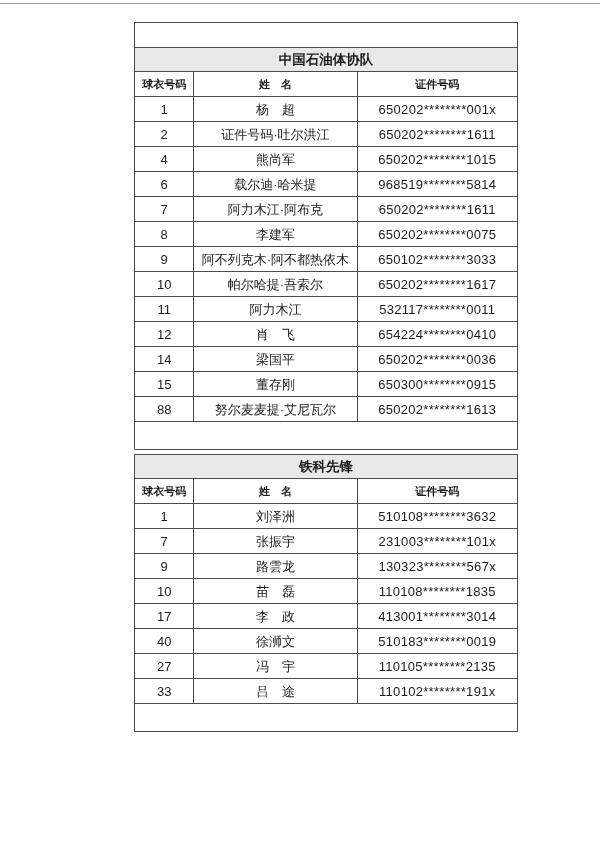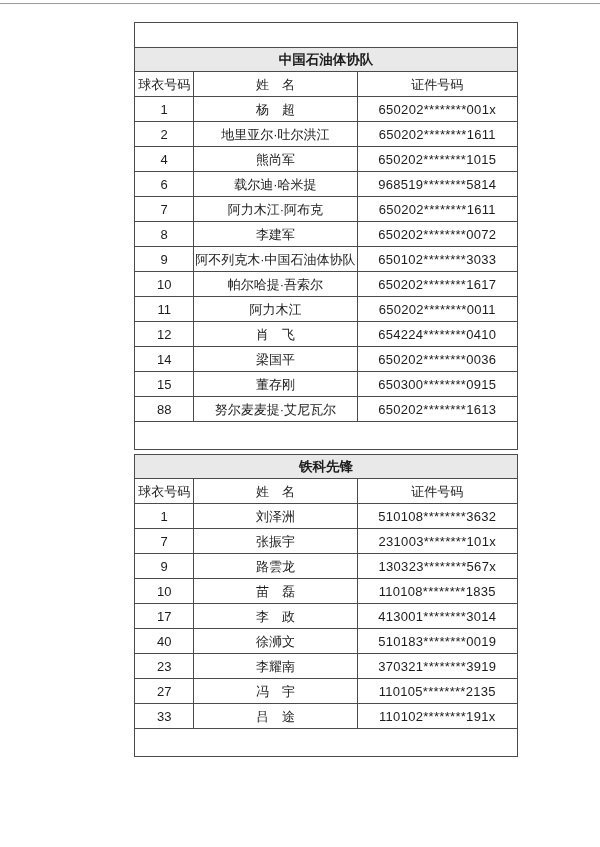--- a/index.html
+++ b/index.html
@@ -57,22 +57,22 @@
   tr.bottom-spacer td {
     height: 27px;
   }
   tr.team-row td {
     background: #e9e9e9;
     font-weight: bold;
     font-size: 13.5px;
     height: 23px;
   }
   tr.head-row td {
-    font-weight: normal;
-    font-size: 13px;
+    font-weight: bold;
+    font-size: 11px;
     background: #ffffff;
   }
   tr.data-row td {
     font-weight: normal;
     background: #ffffff;
   }
   tr.data-row td.id-cell {
     letter-spacing: 0.3px;
   }
 </style>
@@ -102,21 +102,21 @@
       </tr>
 
   <tr class="data-row">
     <td class="num-cell">1</td>
     <td class="name-cell">杨　超</td>
     <td class="id-cell">650202********001x</td>
   </tr>
 
   <tr class="data-row">
     <td class="num-cell">2</td>
-    <td class="name-cell">地里亚尔·吐尔洪江</td>
+    <td class="name-cell">证件号码·吐尔洪江</td>
     <td class="id-cell">650202********1611</td>
   </tr>
 
   <tr class="data-row">
     <td class="num-cell">4</td>
     <td class="name-cell">熊尚军</td>
     <td class="id-cell">650202********1015</td>
   </tr>
 
   <tr class="data-row">
@@ -127,39 +127,39 @@
 
   <tr class="data-row">
     <td class="num-cell">7</td>
     <td class="name-cell">阿力木江·阿布克</td>
     <td class="id-cell">650202********1611</td>
   </tr>
 
   <tr class="data-row">
     <td class="num-cell">8</td>
     <td class="name-cell">李建军</td>
-    <td class="id-cell">650202********0072</td>
+    <td class="id-cell">650202********0075</td>
   </tr>
 
   <tr class="data-row">
     <td class="num-cell">9</td>
-    <td class="name-cell">阿不列克木·中国石油体协队</td>
+    <td class="name-cell">阿不列克木·阿不都热依木</td>
     <td class="id-cell">650102********3033</td>
   </tr>
 
   <tr class="data-row">
     <td class="num-cell">10</td>
     <td class="name-cell">帕尔哈提·吾索尔</td>
     <td class="id-cell">650202********1617</td>
   </tr>
 
   <tr class="data-row">
     <td class="num-cell">11</td>
     <td class="name-cell">阿力木江</td>
-    <td class="id-cell">650202********0011</td>
+    <td class="id-cell">532117********0011</td>
   </tr>
 
   <tr class="data-row">
     <td class="num-cell">12</td>
     <td class="name-cell">肖　飞</td>
     <td class="id-cell">654224********0410</td>
   </tr>
 
   <tr class="data-row">
     <td class="num-cell">14</td>
@@ -231,25 +231,20 @@
     <td class="name-cell">李　政</td>
     <td class="id-cell">413001********3014</td>
   </tr>
 
   <tr class="data-row">
     <td class="num-cell">40</td>
     <td class="name-cell">徐浉文</td>
     <td class="id-cell">510183********0019</td>
   </tr>
 
-  <tr class="data-row">
-    <td class="num-cell">23</td>
-    <td class="name-cell">李耀南</td>
-    <td class="id-cell">370321********3919</td>
-  </tr>
 
   <tr class="data-row">
     <td class="num-cell">27</td>
     <td class="name-cell">冯　宇</td>
     <td class="id-cell">110105********2135</td>
   </tr>
 
   <tr class="data-row">
     <td class="num-cell">33</td>
     <td class="name-cell">吕　途</td>

